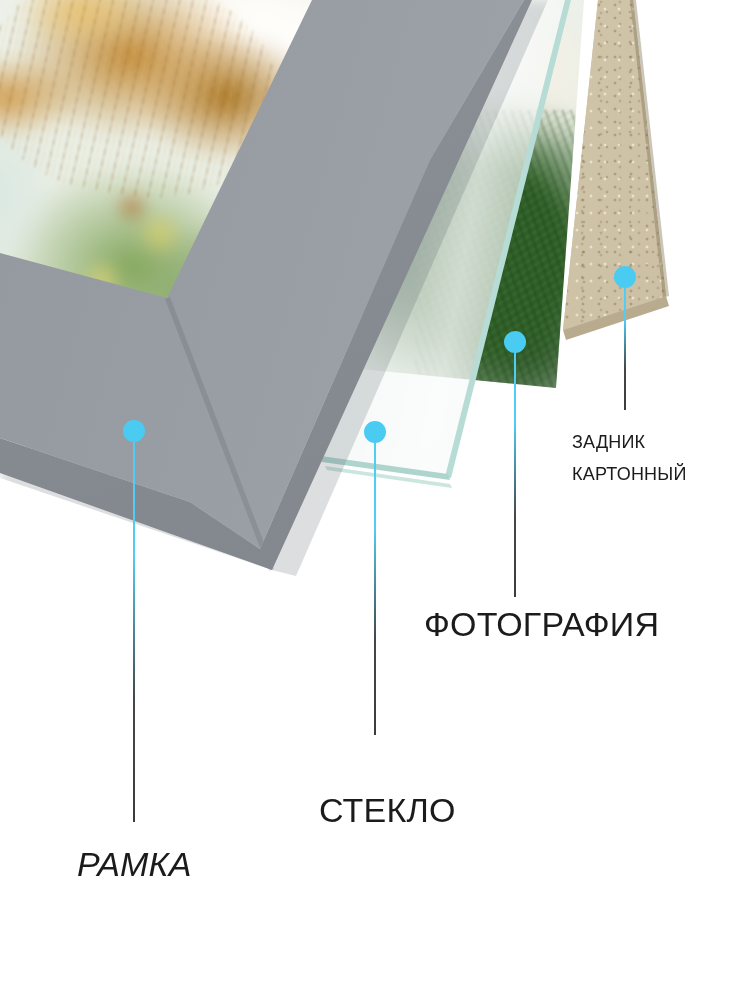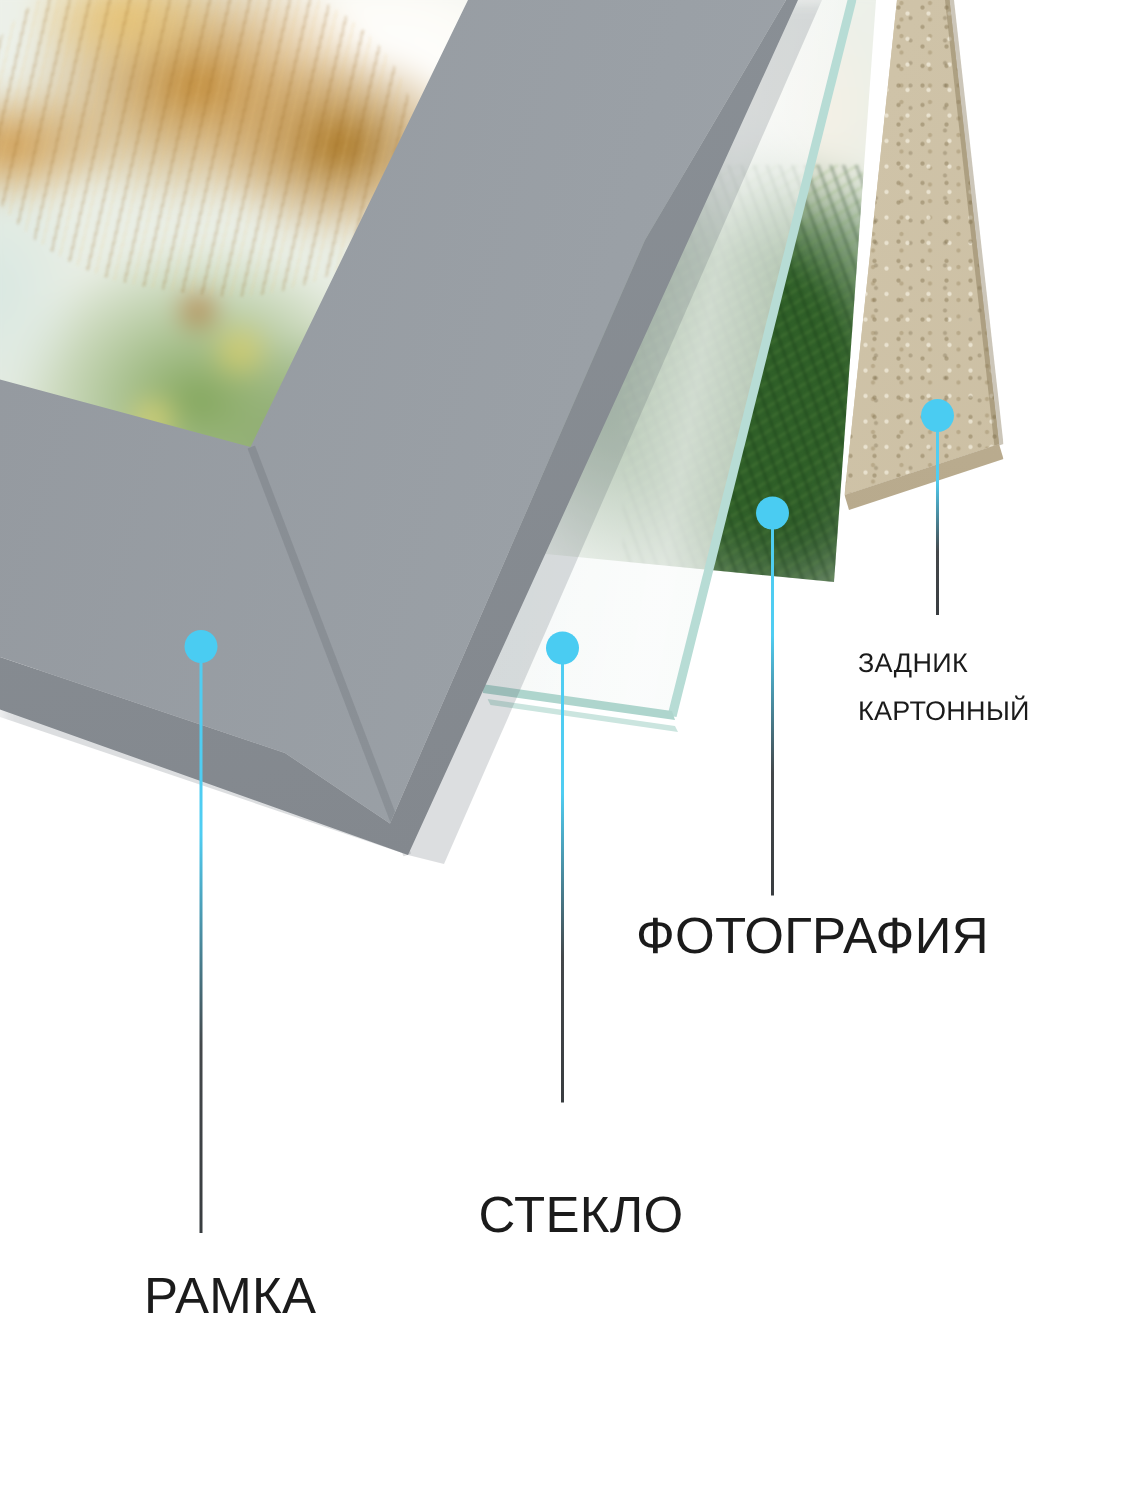--- a/index.html
+++ b/index.html
@@ -141,21 +141,21 @@
   .cl-label {
     position: absolute; z-index: 12;
     color: var(--label-text, #1b1b1b);
     font-size: 34px; line-height: 36px;
     white-space: nowrap; letter-spacing: 0.2px;
   }
   .cl-label.small { font-size: 18px; line-height: 32px; }
 
   .dot-frame    { left: 123px; top: 420px; }
   .line-frame   { left: 133px; top: 431px; height: 391px; }
-  .label-frame  { left: 96px;  top: 846px; }
+  .label-frame  { left: 77px;  top: 846px; font-style: italic; }
 
   .dot-glass    { left: 364px; top: 421px; }
   .line-glass   { left: 374px; top: 432px; height: 303px; }
   .label-glass  { left: 319px; top: 792px; }
 
   .dot-photo    { left: 504px; top: 331px; }
   .line-photo   { left: 514px; top: 342px; height: 255px; }
   .label-photo  { left: 424px; top: 606px; }
 
   .dot-backing   { left: 614px; top: 266px; }

